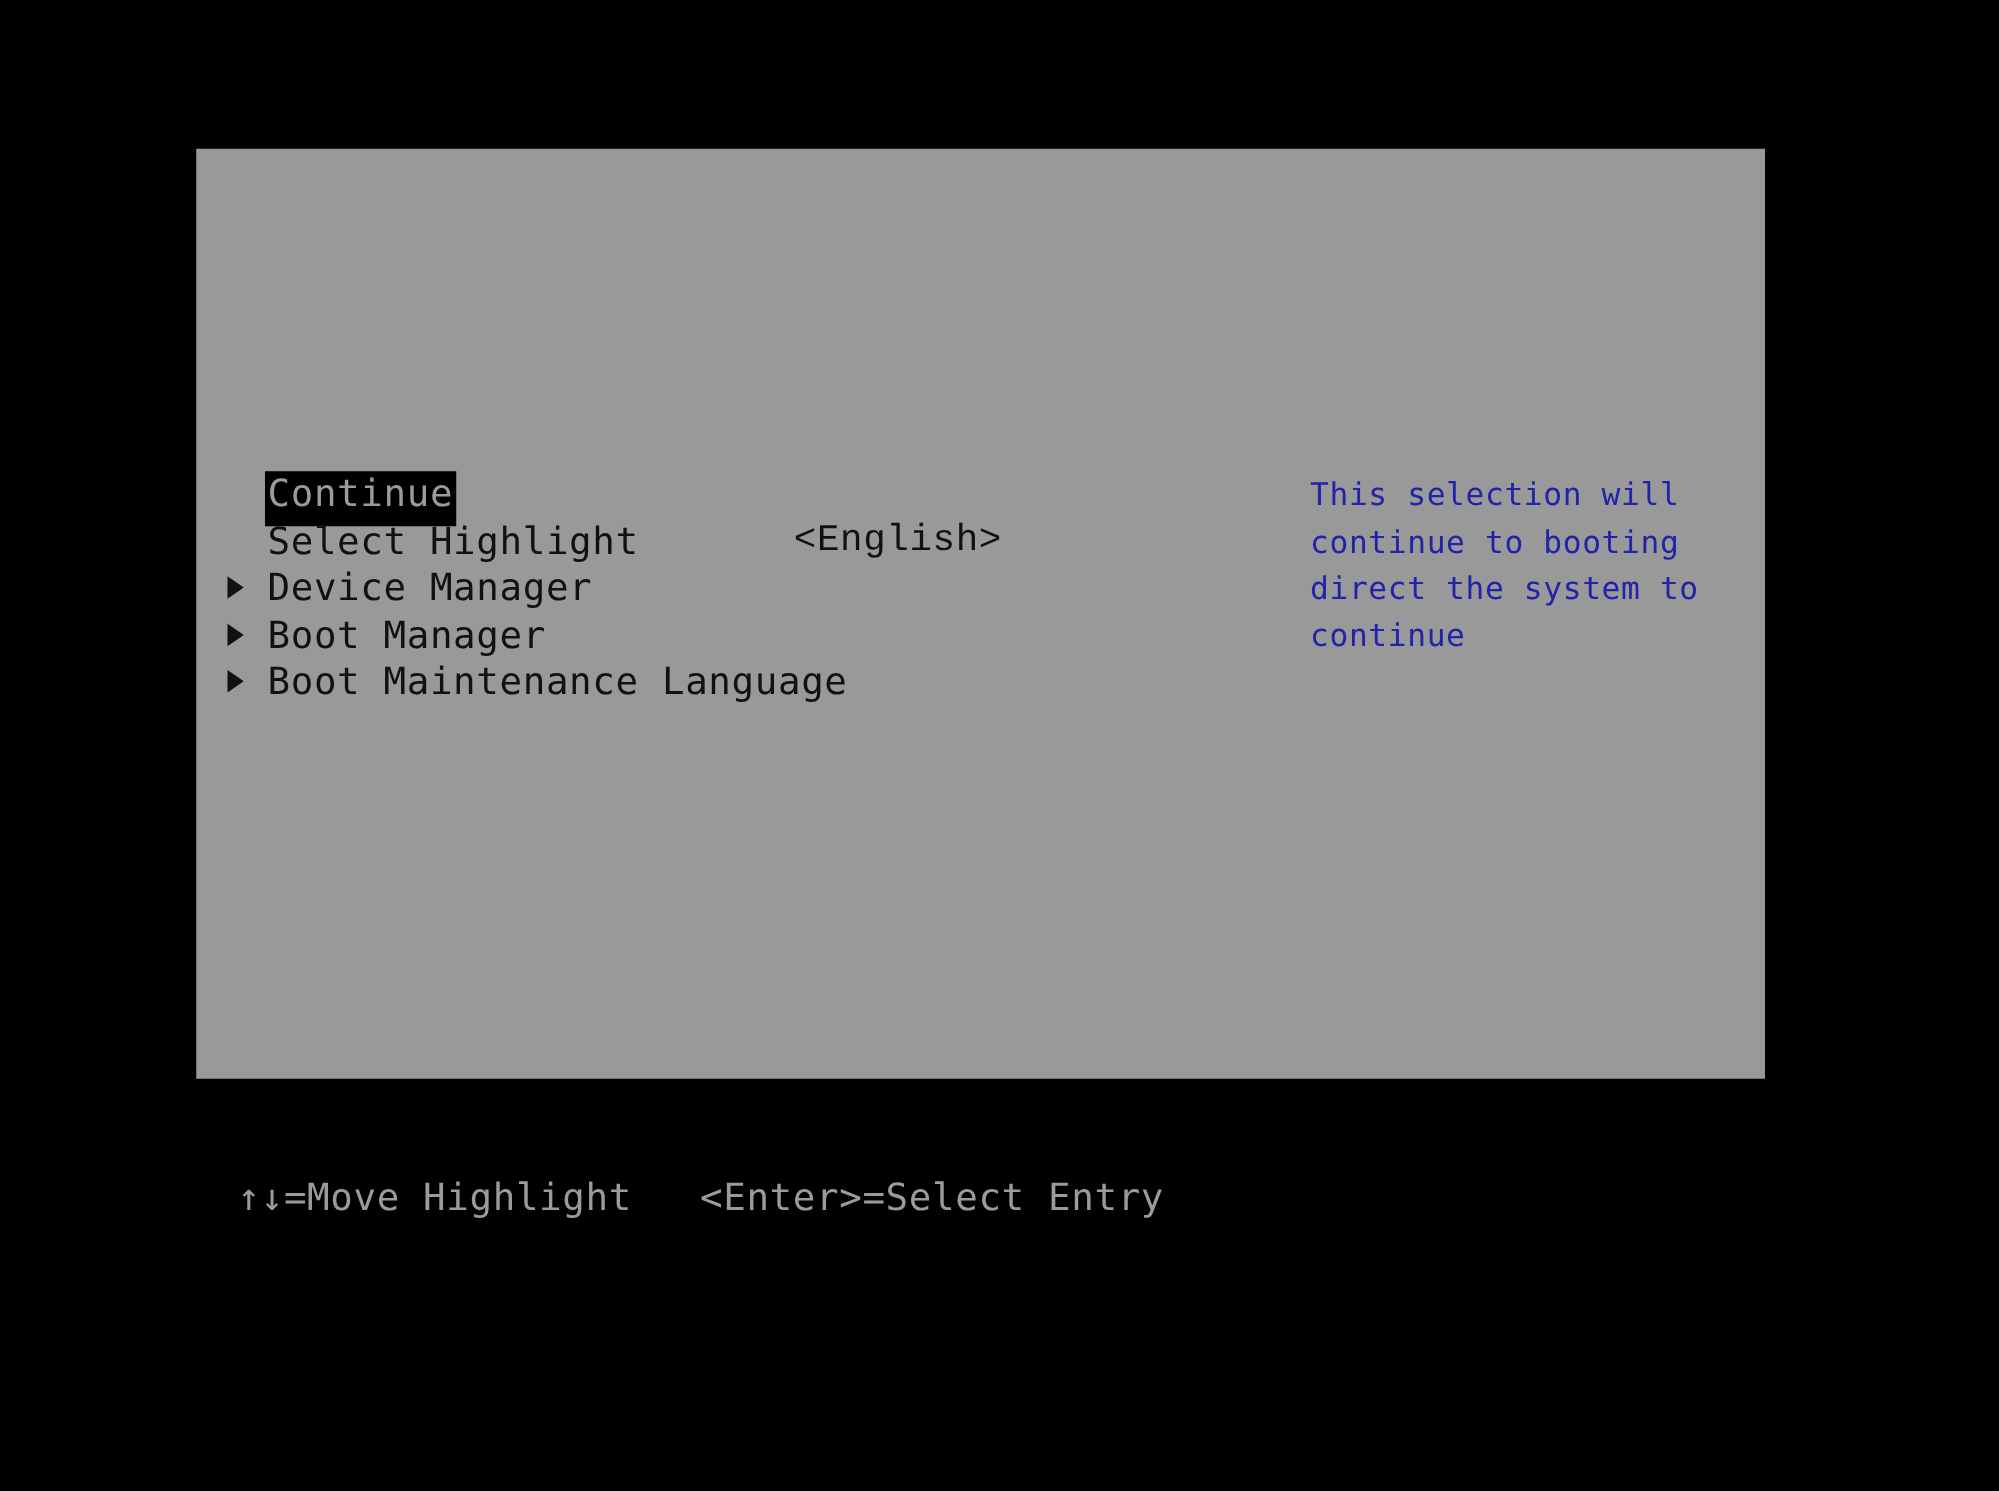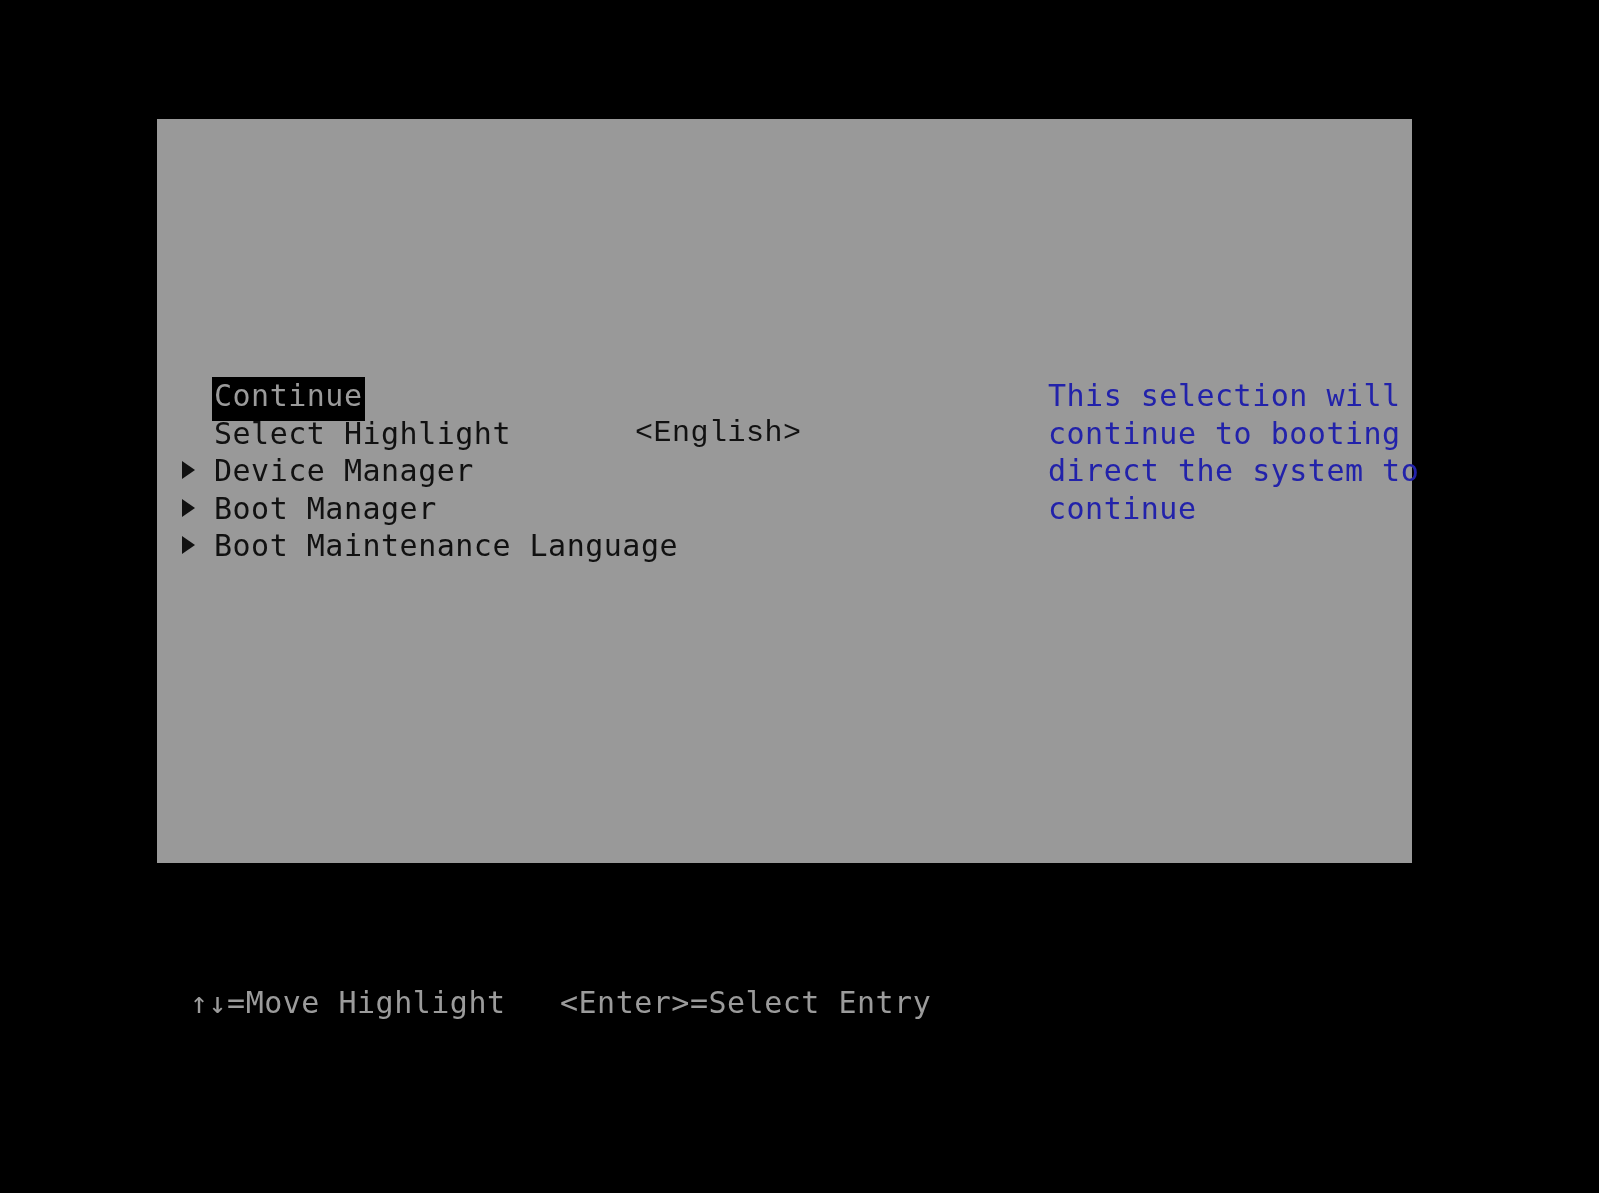--- a/index.html
+++ b/index.html
@@ -85,36 +85,35 @@
   }
 
   
   #help-panel {
     position: absolute;
     left: 891px;
     top: 258px;
     width: 330px;
   }
   .help-line {
-    font-size: 30px;
+    font-size: 25px;
     line-height: 37.5px;
     letter-spacing: 0.5px;
     color: #2222aa;
     white-space: nowrap;
   }
 
   
   #status-bar {
     position: absolute;
     left: 0;
     top: 938px;
     width: 1599px;
     height: 42px;
     background: #000000;
-    margin-top: 44px;
   }
   .status-item {
     position: absolute;
     top: 0;
     font-size: 30px;
     line-height: 42px;
     letter-spacing: 0.5px;
     color: #9b9b9b;
     white-space: nowrap;
   }

